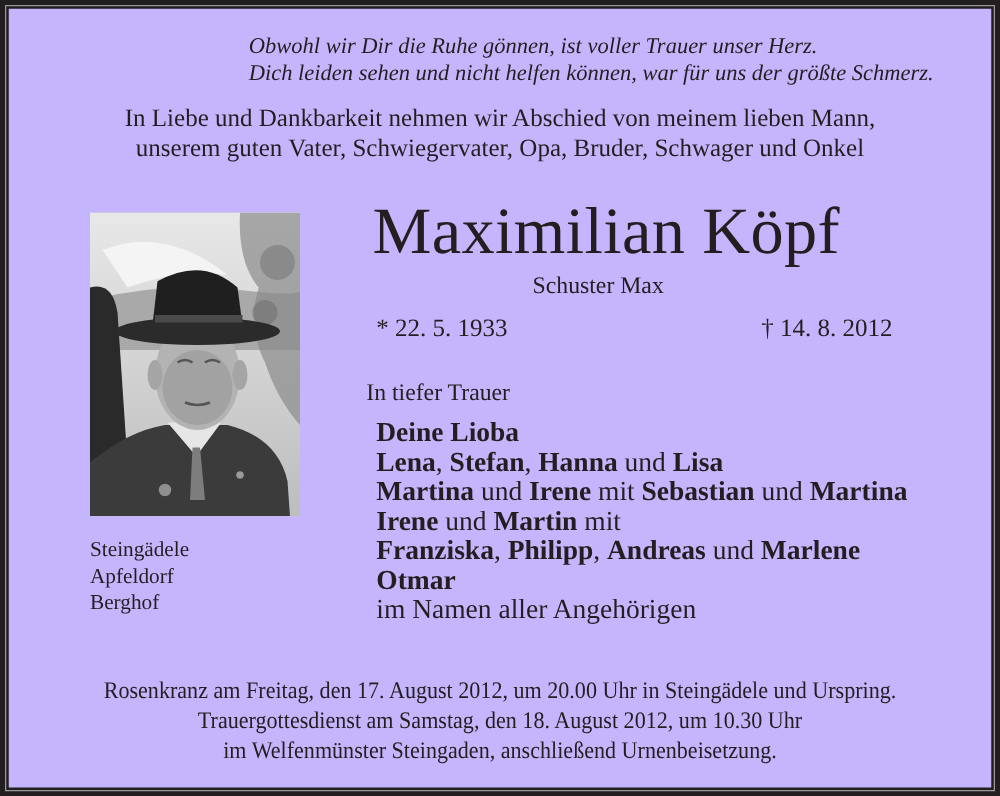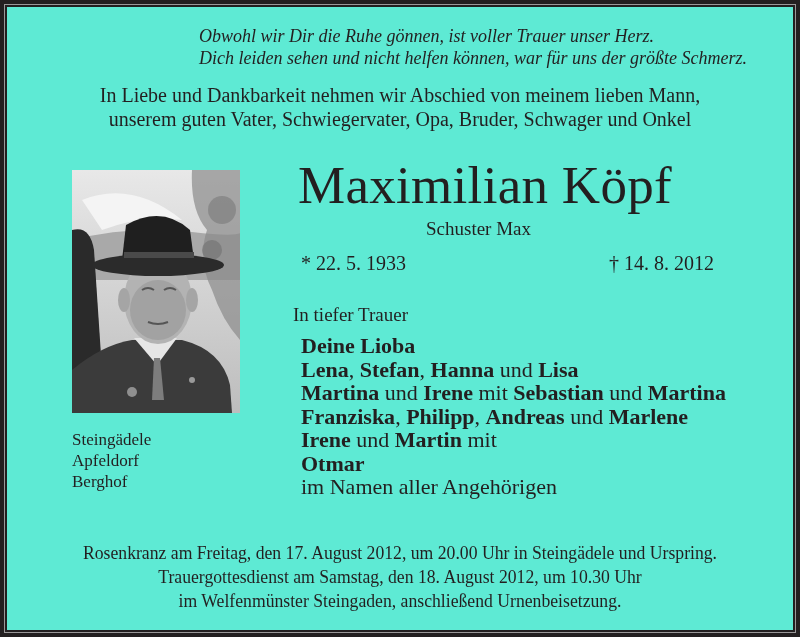--- a/index.html
+++ b/index.html
@@ -28,21 +28,21 @@
       background: #9a9899;
     }
     .frame-inner-dark {
       position: absolute;
       left: 5px; top: 5px; right: 5px; bottom: 5px;
       background: #231f20;
     }
     .page {
       position: absolute;
       left: 7px; top: 7px; right: 7px; bottom: 7px;
-      background: #5eead4;
+      background: #c4b5fd;
       text-decoration: underline;
     }
     .abs { position: absolute; white-space: nowrap; }
 
     .verse {
       left: 192px;
       font-style: italic;
       font-size: 18px;
       line-height: 22px;
     }
@@ -186,22 +186,22 @@
     <div class="abs nickname">Schuster Max</div>
     <div class="abs born">* 22. 5. 1933</div>
     <div class="abs died">† 14. 8. 2012</div>
 
     <div class="abs mourning">In tiefer Trauer</div>
 
     <div class="abs mourners">
       <span class="line"><b>Deine Lioba</b></span>
       <span class="line"><b>Lena</b><span>, </span><b>Stefan</b><span>, </span><b>Hanna</b><span> und </span><b>Lisa</b></span>
       <span class="line"><b>Martina</b><span> und </span><b>Irene</b><span> mit </span><b>Sebastian</b><span> und </span><b>Martina</b></span>
+      <span class="line"><b>Irene</b><span> und </span><b>Martin</b><span> mit</span></span>
       <span class="line"><b>Franziska</b><span>, </span><b>Philipp</b><span>, </span><b>Andreas</b><span> und </span><b>Marlene</b></span>
-      <span class="line"><b>Irene</b><span> und </span><b>Martin</b><span> mit</span></span>
       <span class="line"><b>Otmar</b></span>
       <span class="line">im Namen aller Angehörigen</span>
     </div>
 
     <div class="abs service service1">Rosenkranz am Freitag, den 17. August 2012, um 20.00 Uhr in Steingädele und Urspring.</div>
     <div class="abs service service2">Trauergottesdienst am Samstag, den 18. August 2012, um 10.30 Uhr</div>
     <div class="abs service service3">im Welfenmünster Steingaden, anschließend Urnenbeisetzung.</div>
 
   </div>
 </div>

